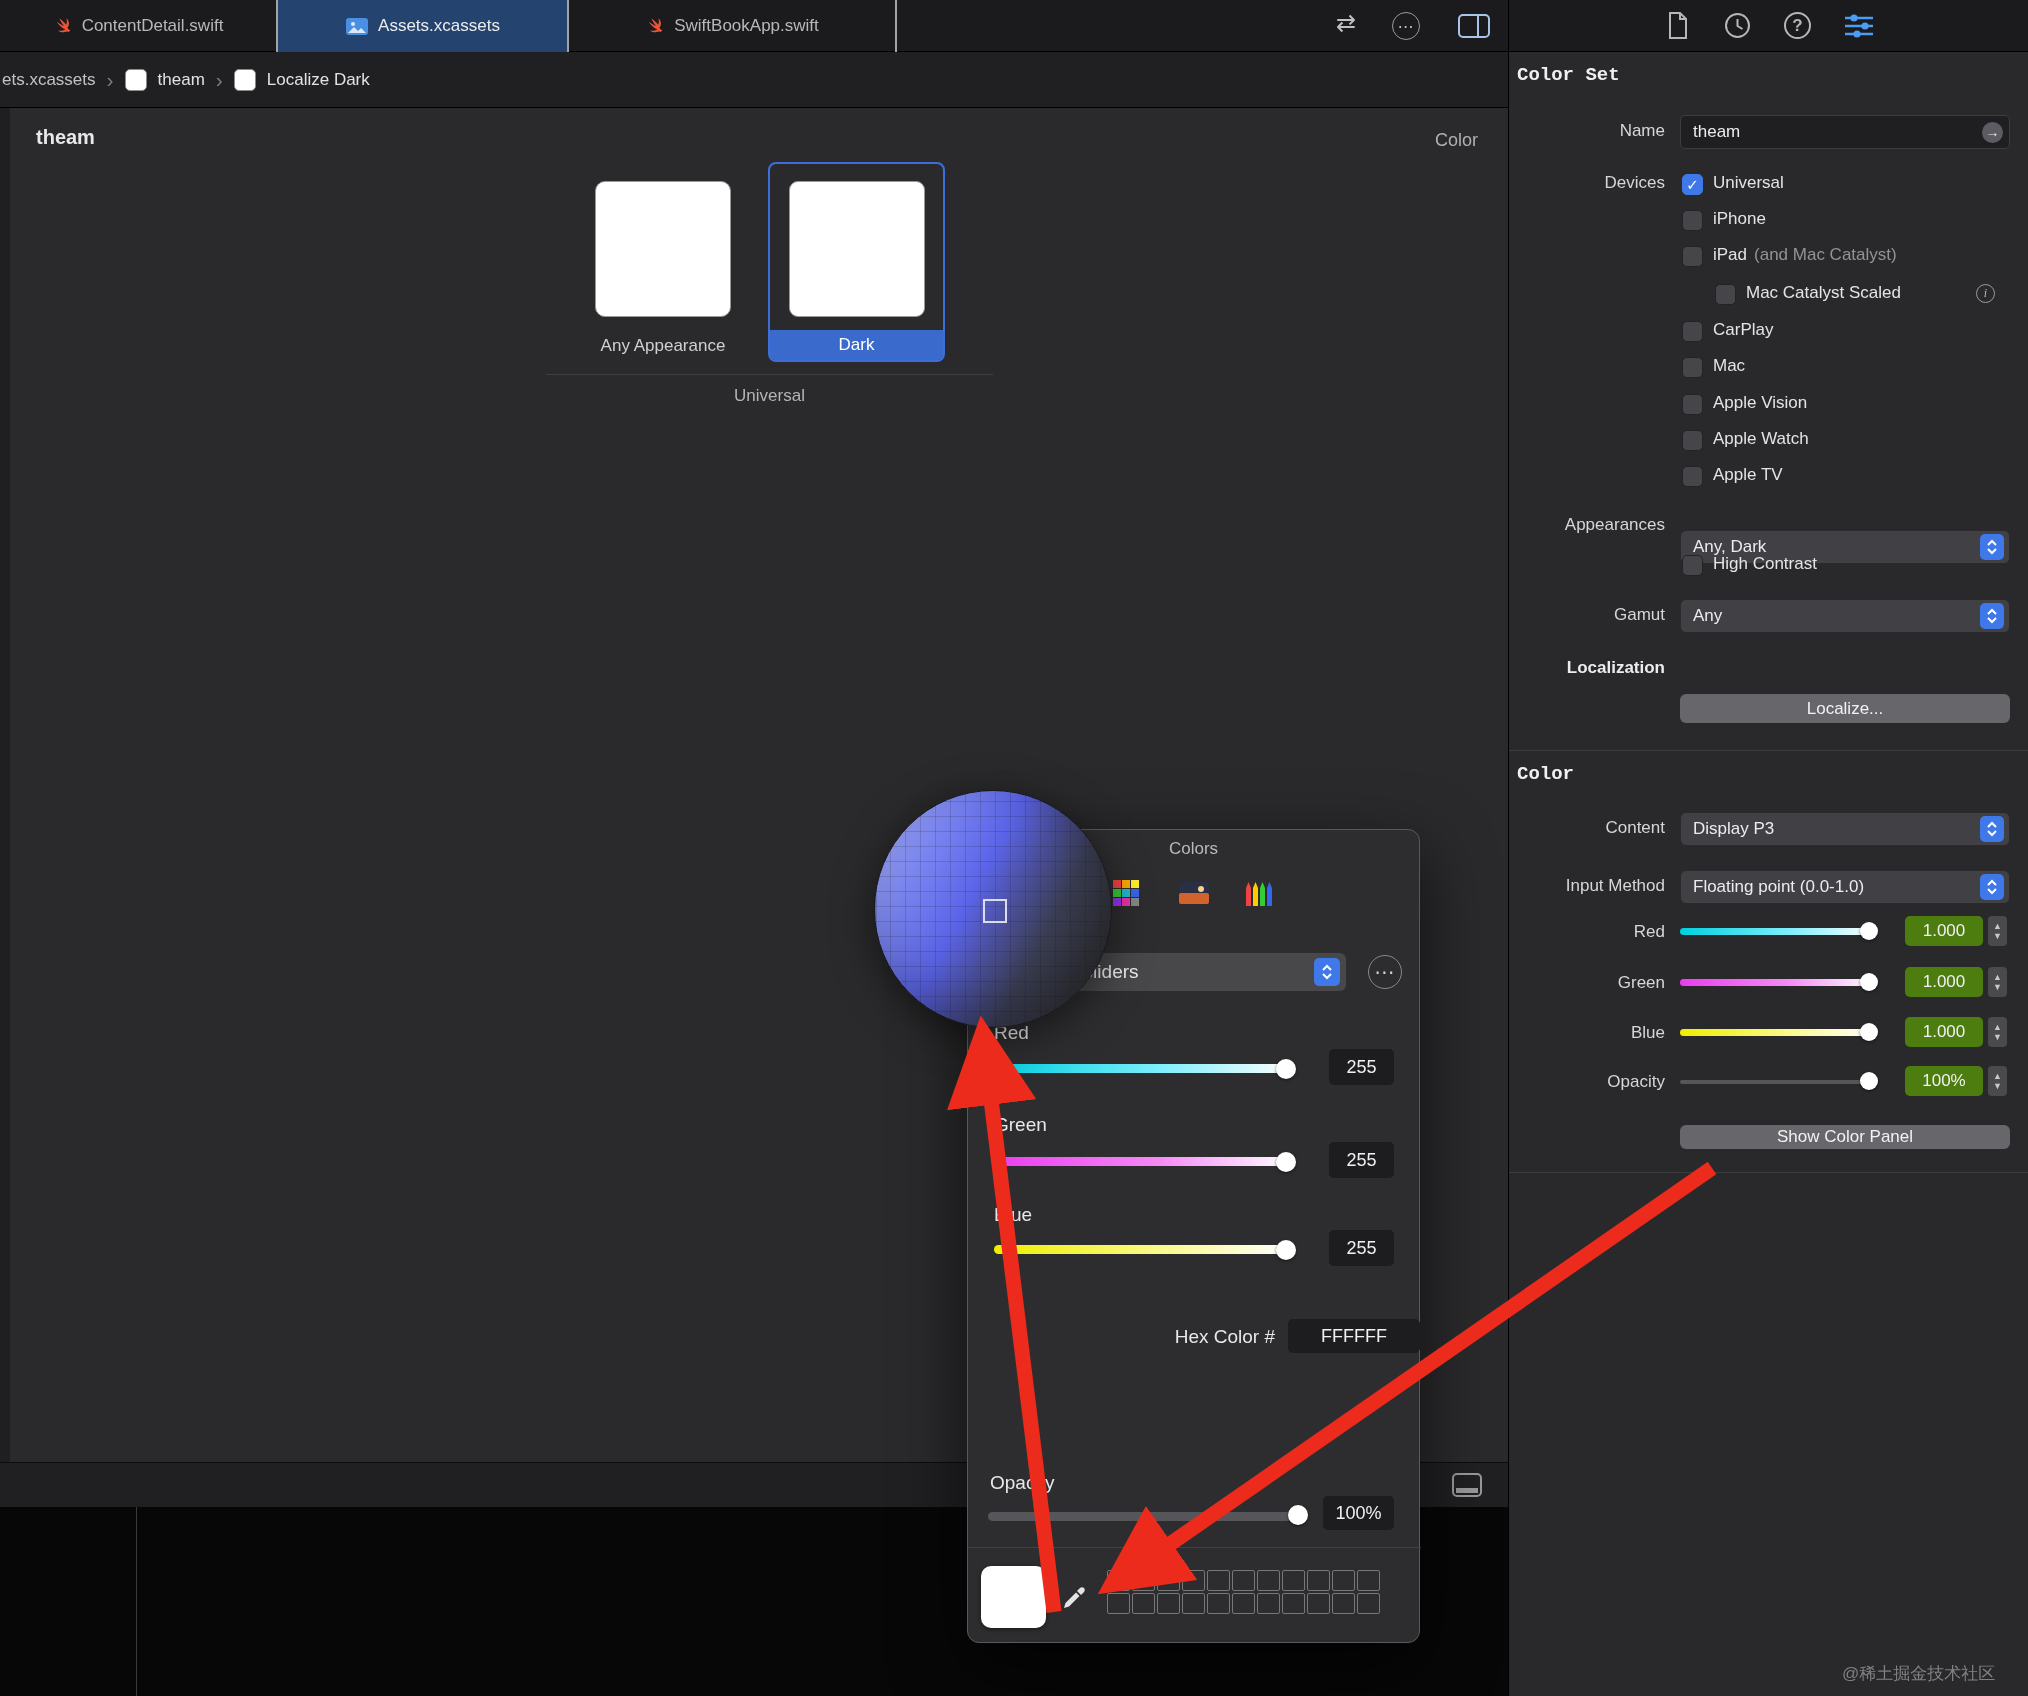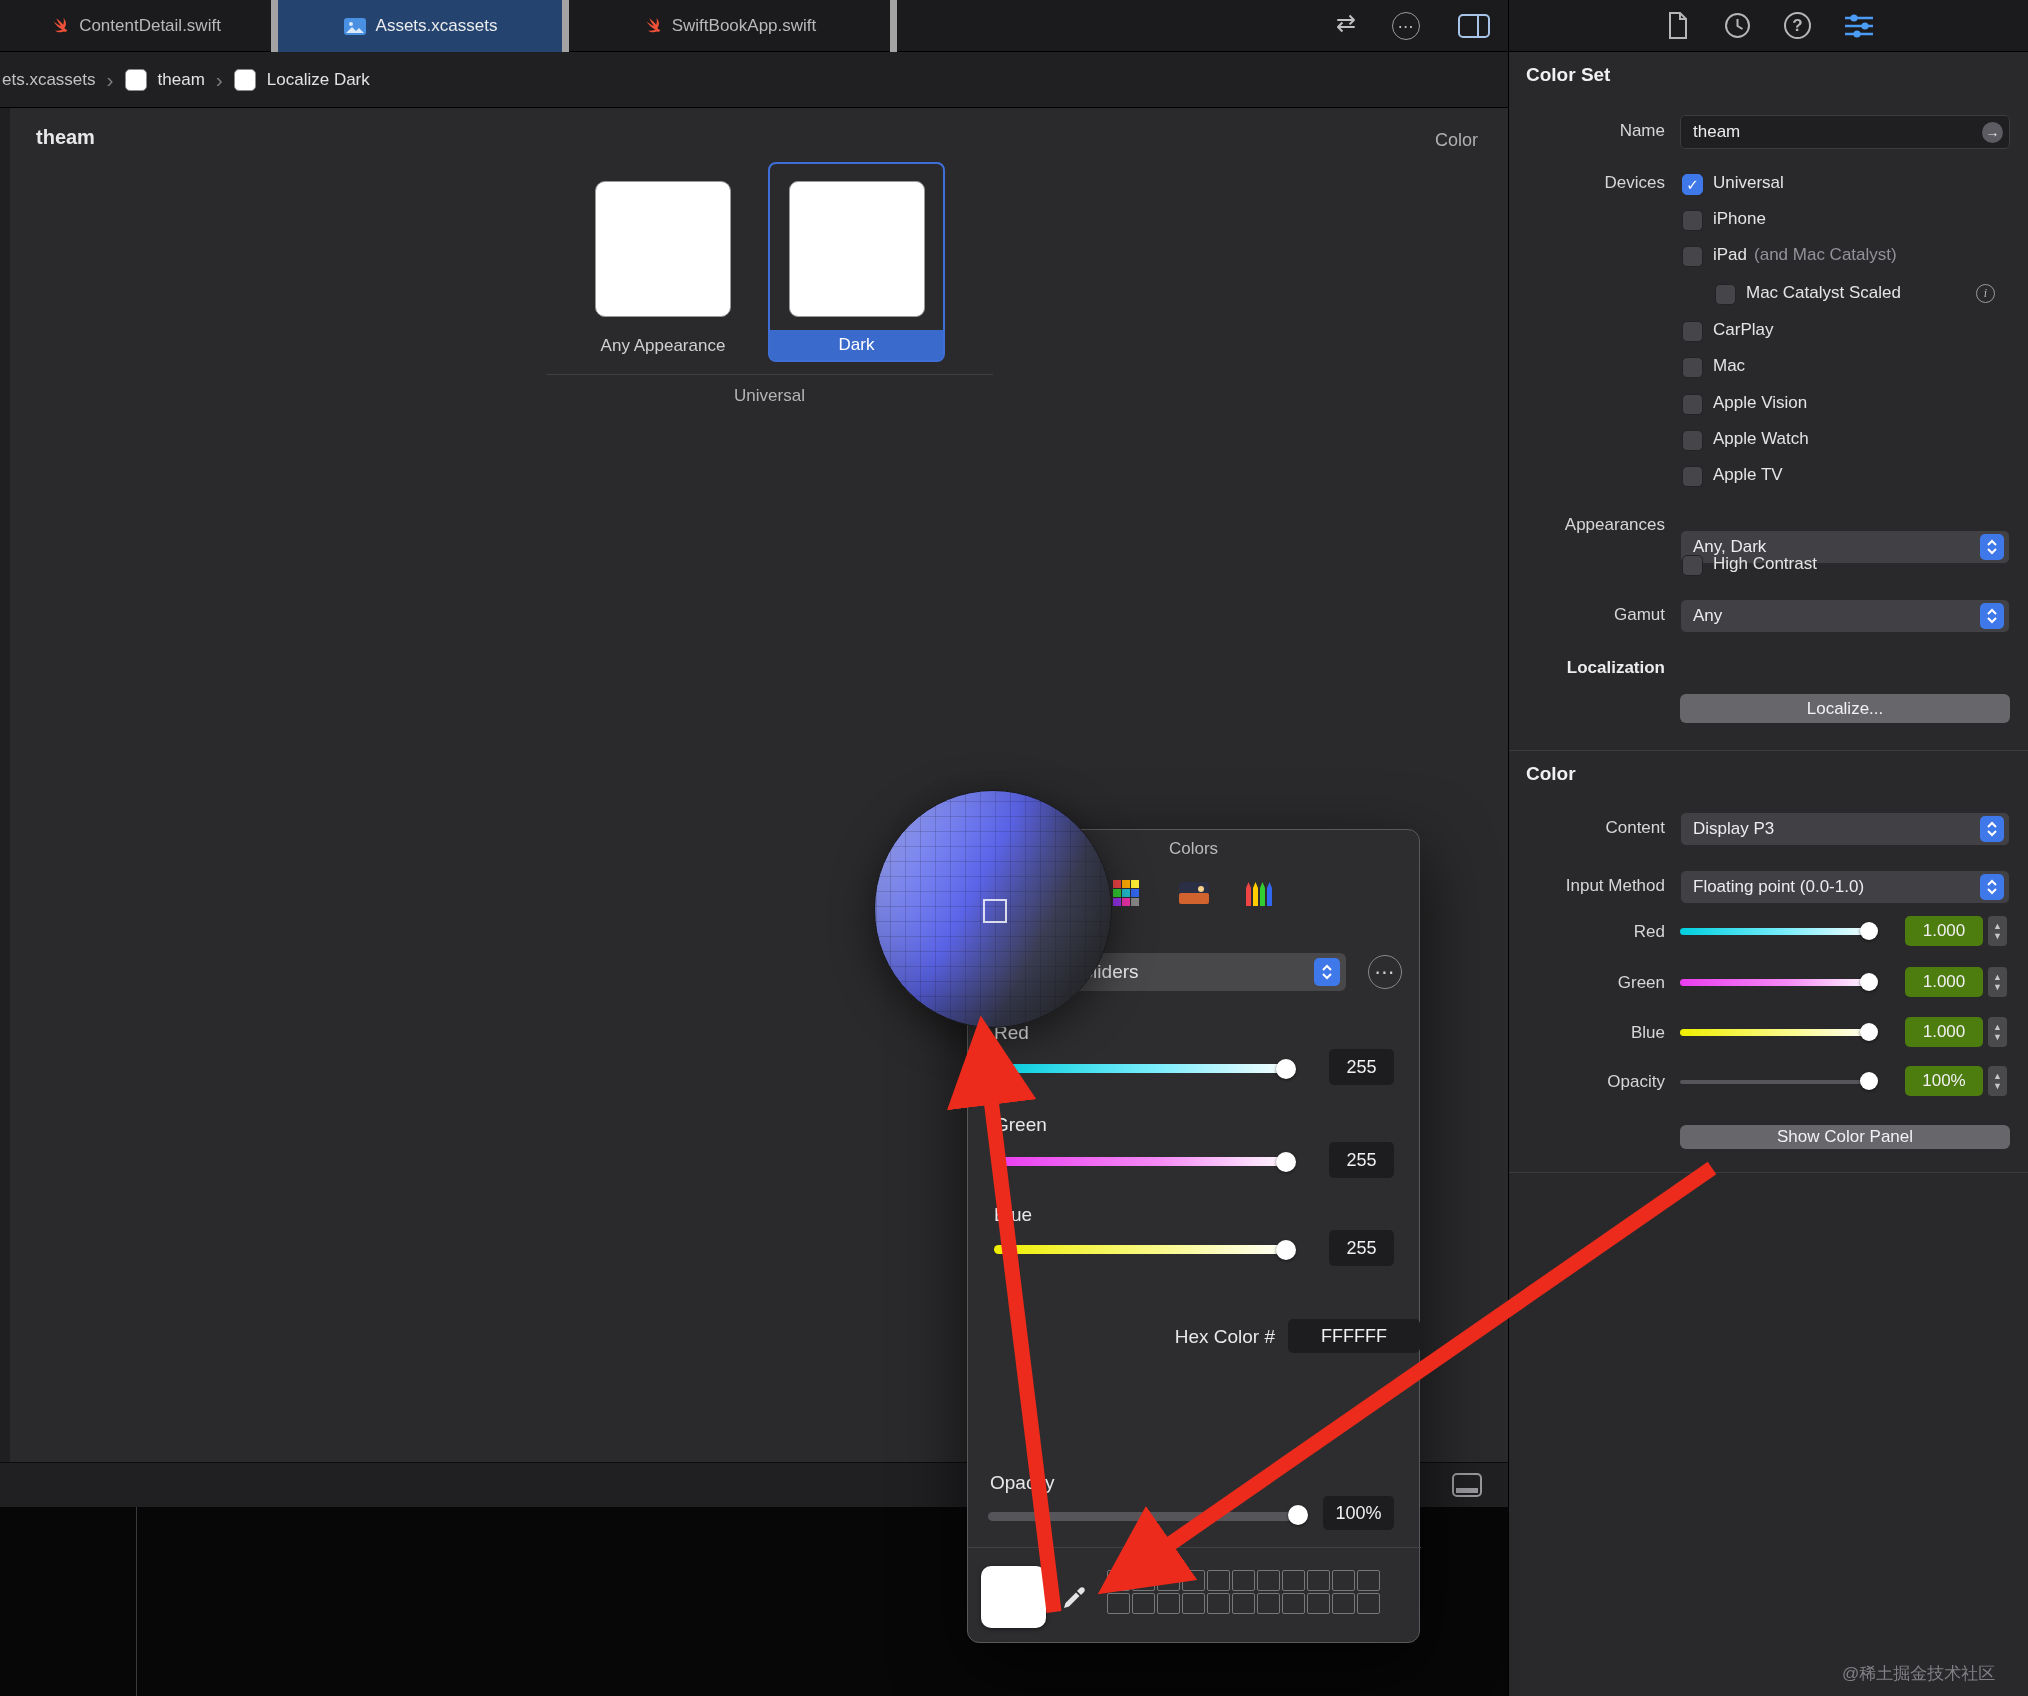--- a/index.html
+++ b/index.html
@@ -5,21 +5,21 @@
   html,body{margin:0;padding:0;background:#111;}
   *{box-sizing:border-box;}
   .page{position:relative;width:2028px;height:1696px;overflow:hidden;background:#1b1b1d;
         font-family:"Liberation Sans","DejaVu Sans",sans-serif;color:#e8e8ea;}
   .abs{position:absolute;}
 
   
   .titlebar{position:absolute;left:0;top:0;width:2028px;height:52px;background:#1b1b1d;border-bottom:1px solid #000;}
   .tabs{position:absolute;left:0;top:0;height:52px;display:flex;}
   .tab{height:52px;display:flex;align-items:center;justify-content:center;gap:9px;
-       border-right:7px solid #a3a3a3;color:#b8b8ba;font-size:17px;}
+       border-right:2px solid #a3a3a3;color:#b8b8ba;font-size:17px;}
   .tab.active{background:#24436e;color:#ececee;}
   .vdiv{position:absolute;top:0;width:1px;background:#000;}
 
   
   .crumbbar{position:absolute;left:0;top:52px;width:1508px;height:56px;background:#202022;
             border-bottom:1px solid #000;display:flex;align-items:center;gap:11px;padding-left:2px;
             font-size:17px;color:#c2c2c4;}
   .crumb-chev{color:#7e7e82;font-size:21px;}
   .crumb-ic{width:22px;height:22px;background:#fff;border-radius:5px;border:1px solid #8a8a8a;}
 
@@ -29,21 +29,21 @@
   .selbox{position:absolute;border:2px solid #3e6fd8;border-radius:8px;}
   .selbar{position:absolute;background:#3a6bcc;color:#fff;font-size:17px;display:flex;align-items:center;justify-content:center;border-radius:0 0 5px 5px;}
   .swlabel{position:absolute;text-align:center;color:#d0d0d2;font-size:17px;}
   .hline{position:absolute;height:1px;background:#3f3f41;}
 
   .strip{position:absolute;left:0;top:1462px;width:1508px;height:45px;background:#202023;border-top:1px solid #0c0c0d;}
   .blackarea{position:absolute;left:0;top:1507px;width:1508px;height:189px;background:#070708;}
 
   
   .inspector{position:absolute;left:1508px;top:52px;width:520px;height:1644px;background:#29292b;border-left:1px solid #000;font-size:17px;}
-  .sec-title{position:absolute;left:17px;font-size:19px;font-weight:bold;color:#f0f0f2;}
+  .sec-title{position:absolute;left:8px;font-size:19px;font-weight:bold;color:#f0f0f2;font-family:Liberation Mono, monospace;}
   .row-label{position:absolute;left:0;width:156px;text-align:right;color:#d6d6d8;}
   .row-label.bold{font-weight:bold;color:#ececee;}
   .field{position:absolute;left:171px;width:330px;height:34px;background:#1f1f21;border:1px solid #3d3d3f;border-radius:5px;
          display:flex;align-items:center;padding:0 6px 0 10px;}
   .field input{flex:1;background:transparent;border:none;outline:none;color:#ececee;font-size:17px;font-family:inherit;}
   .field-arrow{width:21px;height:21px;border-radius:50%;background:#5c5c62;color:#e8e8ea;font-size:14px;
                display:flex;align-items:center;justify-content:center;}
   .check{position:absolute;width:21px;height:21px;border-radius:5px;background:#46464a;border:1px solid #232325;}
   .check.checked{background:#3f78e8;border-color:#3f78e8;}
   .check.checked::after{content:"✓";color:#fff;font-size:15px;display:block;text-align:center;line-height:19px;}

